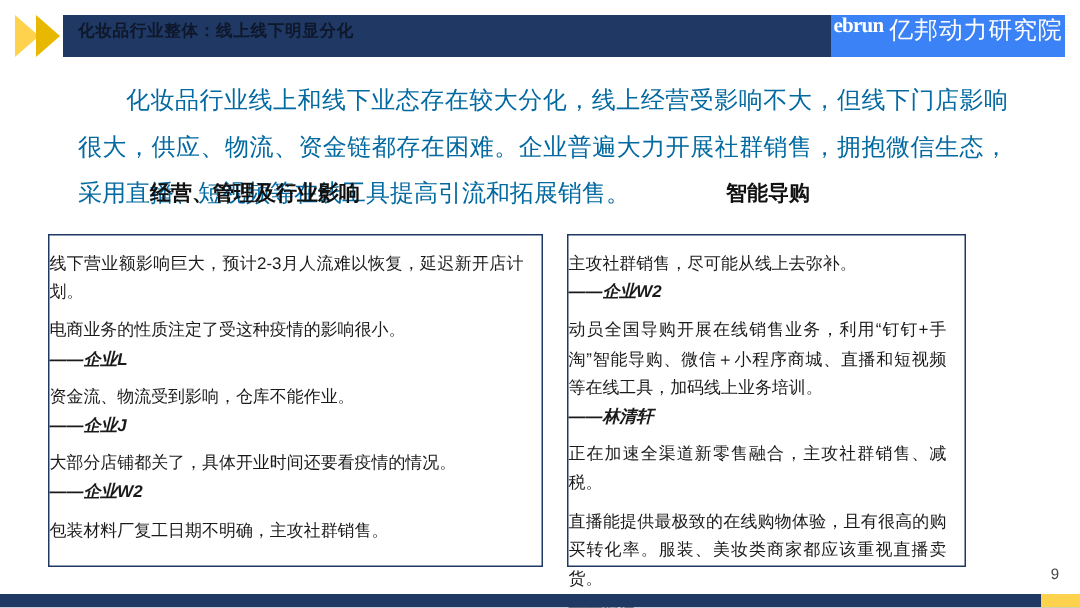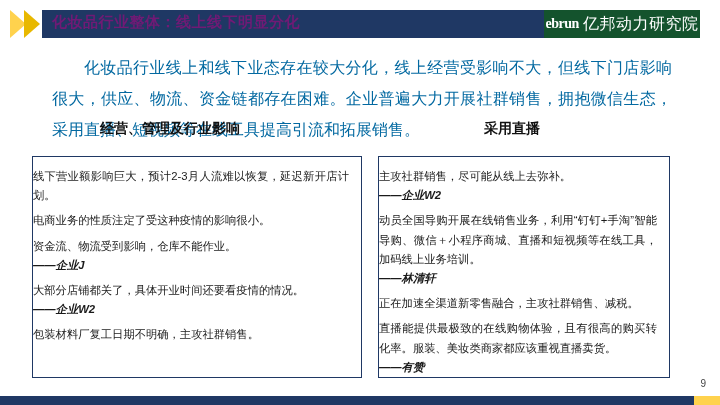--- a/index.html
+++ b/index.html
@@ -65,36 +65,36 @@
     width: 0;
     height: 0;
     border-left: 16px solid #e8b800;
     border-top: 14px solid transparent;
     border-bottom: 14px solid transparent;
   }
   .header-title {
     position: absolute;
     left: 52px;
     top: 13px;
-    font-size: 15px;
-    font-weight: bold;
-    color: #701a75;
+    font-size: 11px;
+    font-weight: bold;
+    color: #0f172a;
     letter-spacing: 0.5px;
     white-space: nowrap;
   }
   
   .logo-block {
     position: absolute;
-    right: 20px;
+    right: 10px;
     top: 10px;
     width: 156px;
     height: 28px;
-    background: #14532d;
+    background: #3b82f6;
     display: flex;
-    align-items: center;
+    align-items: flex-start;
     justify-content: center;
     gap: 4px;
   }
   .logo-mark {
     font-size: 14px;
     font-weight: bold;
     color: #ffffff;
     font-family: "Liberation Serif", serif;
     letter-spacing: -0.5px;
   }
@@ -137,21 +137,21 @@
     box-sizing: border-box;
     padding: 10px 12px 8px 0;
   }
   .box.left {
     left: 32px;
     width: 330px;
     height: 222px;
   }
   .box.right {
     left: 378px;
-    width: 292px;
+    width: 266px;
     height: 222px;
   }
   .entry {
     margin-bottom: 6px;
   }
   .entry p {
     margin: 0;
     font-size: 11.3px;
     line-height: 1.7;
     color: #1a1a1a;
@@ -202,28 +202,29 @@
     <div class="header-title">化妆品行业整体：线上线下明显分化</div>
     <div class="logo-block">
       <span class="logo-mark">ebrun</span>
       <span class="logo-text">亿邦动力研究院</span>
     </div>
   </div>
 
   <div class="intro">化妆品行业线上和线下业态存在较大分化，线上经营受影响不大，但线下门店影响很大，供应、物流、资金链都存在困难。企业普遍大力开展社群销售，拥抱微信生态，采用直播、短视频等在线工具提高引流和拓展销售。</div>
 
   <div class="col-head left">经营、管理及行业影响</div>
-  <div class="col-head right">采用直播</div>
+  <div class="col-head right">智能导购</div>
 
   <div class="box left">
     <div class="entry">
       <p>线下营业额影响巨大，预计2-3月人流难以恢复，延迟新开店计划。</p>
     </div>
     <div class="entry">
       <p>电商业务的性质注定了受这种疫情的影响很小。</p>
+      <p class="attrib">——企业L</p>
     </div>
     <div class="entry">
       <p>资金流、物流受到影响，仓库不能作业。</p>
       <p class="attrib">——企业J</p>
     </div>
     <div class="entry">
       <p>大部分店铺都关了，具体开业时间还要看疫情的情况。</p>
       <p class="attrib">——企业W2</p>
     </div>
     <div class="entry">

